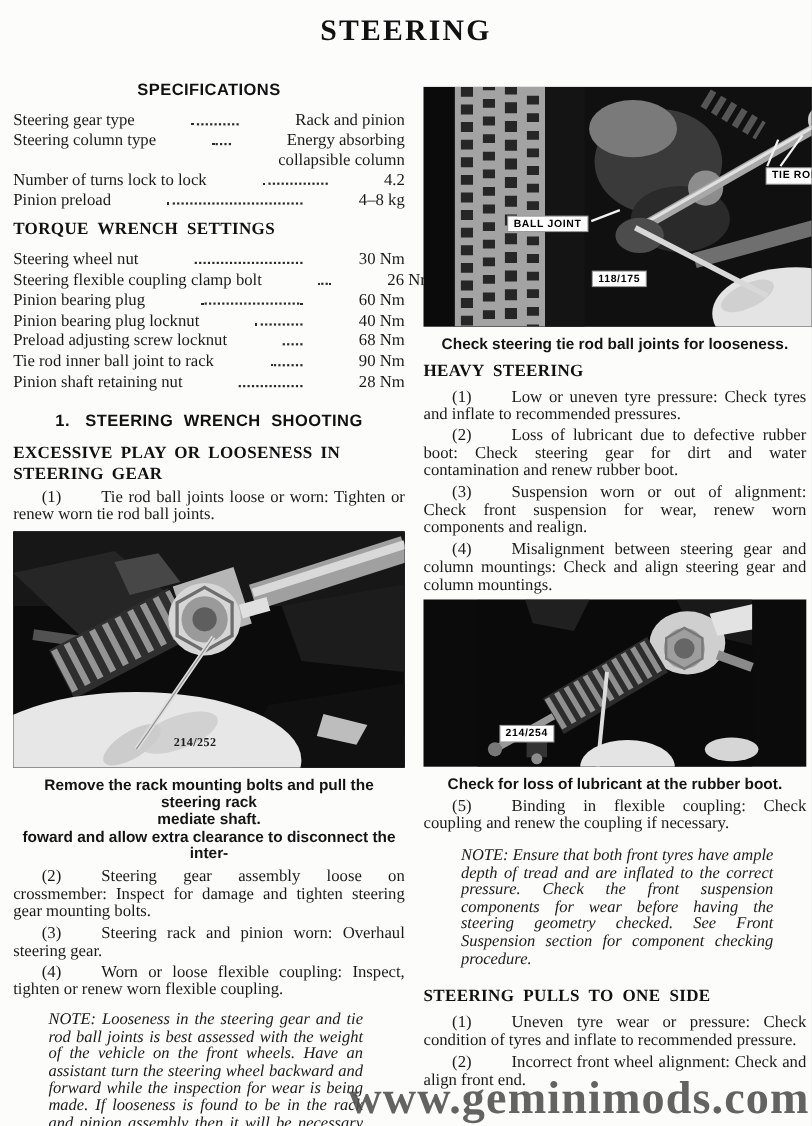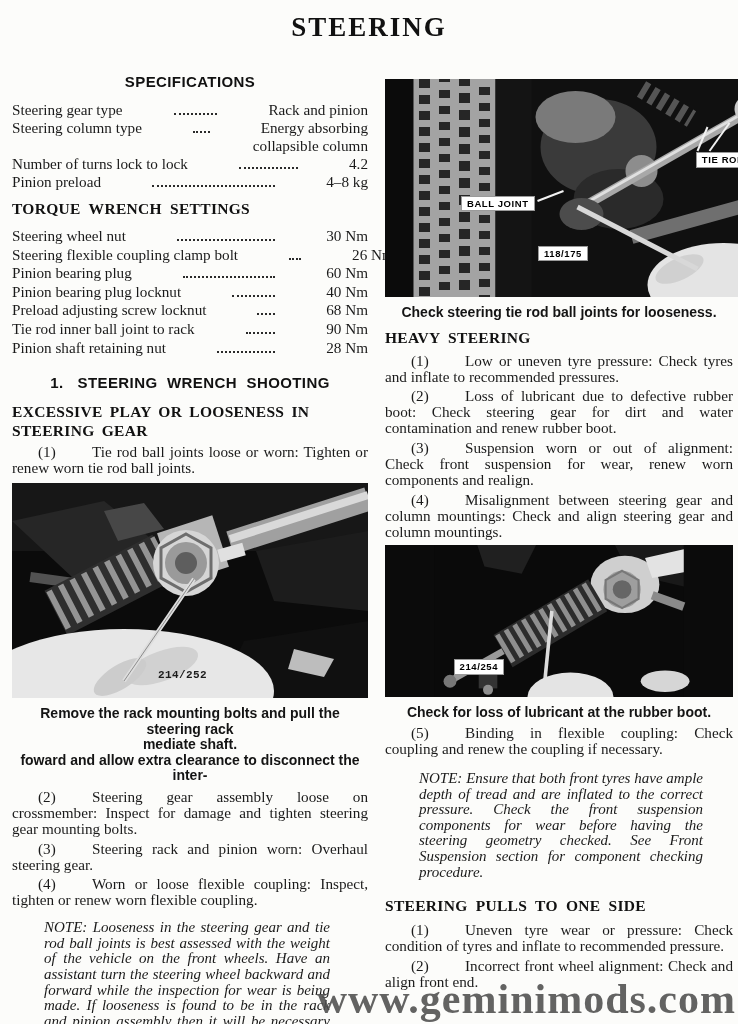--- a/index.html
+++ b/index.html
@@ -56,21 +56,21 @@
   .photo-r2{ width:348px; height:152px; margin-top:5px; }
   .photo svg{ display:block; width:100%; height:100%; }
 
   .pholabel{
     position:absolute; background:#ffffff; color:#000;
     font-family:"Liberation Sans", sans-serif; font-weight:bold; font-size:9.5px;
     padding:2px 5px; letter-spacing:.6px; line-height:1; box-shadow:0 0 0 1px #9a9a9a;
   }
   .pholabel-plain{
     position:absolute; color:#1c1c1c; background:transparent;
-    font-family:Liberation Mono, monospace; font-weight:bold; font-size:11px;
+    font-family:Liberation Serif, serif; font-weight:bold; font-size:11px;
     letter-spacing:.4px;
     text-align:center;
   }
   .caption{
     font-family:"Liberation Sans", sans-serif; font-weight:bold; font-size:14px;
     text-align:center; line-height:15.6px; margin:8px 0 0 0; color:#141414;
   }
   .caption .cline{ display:block; }
 
   .watermark{

